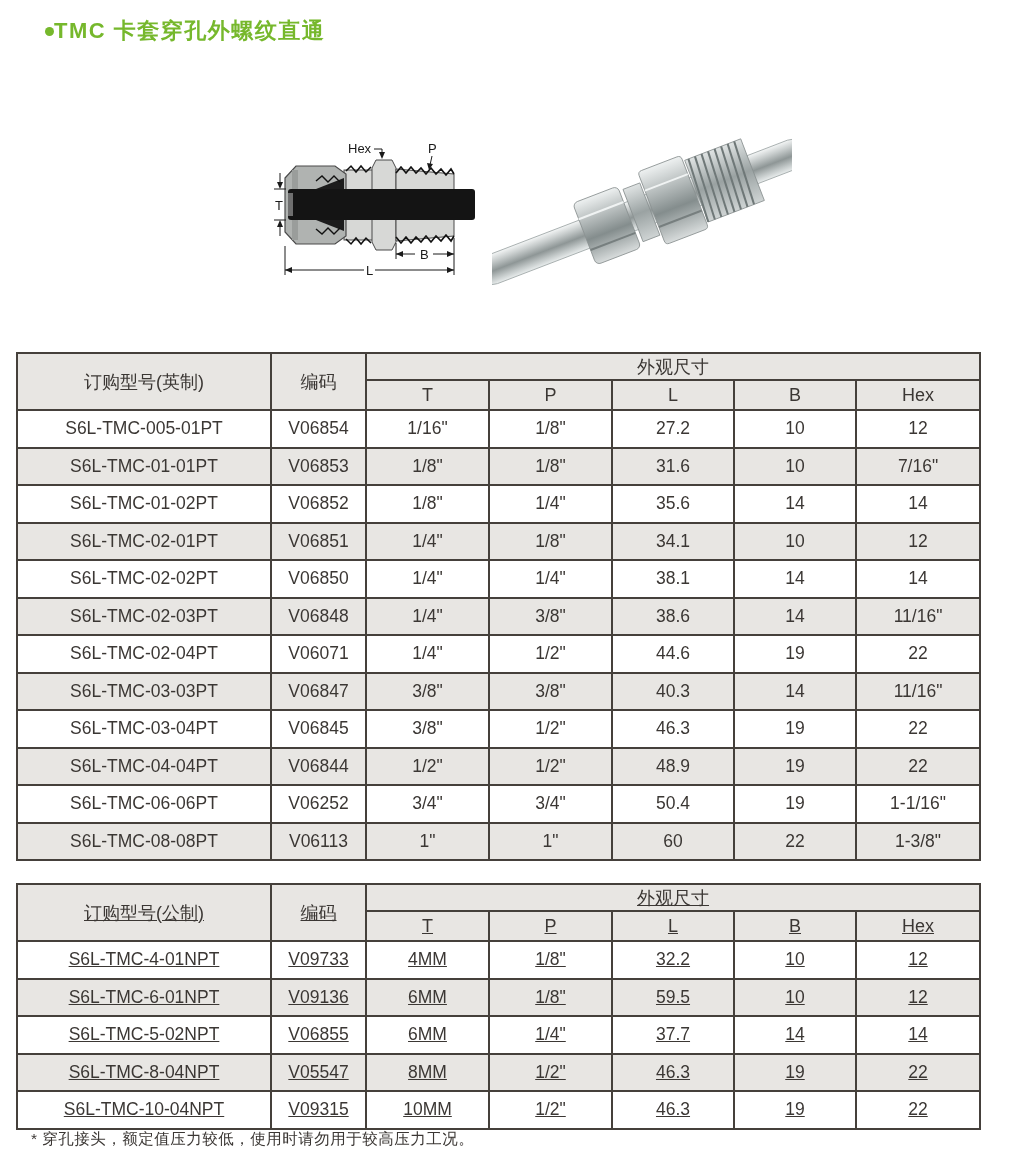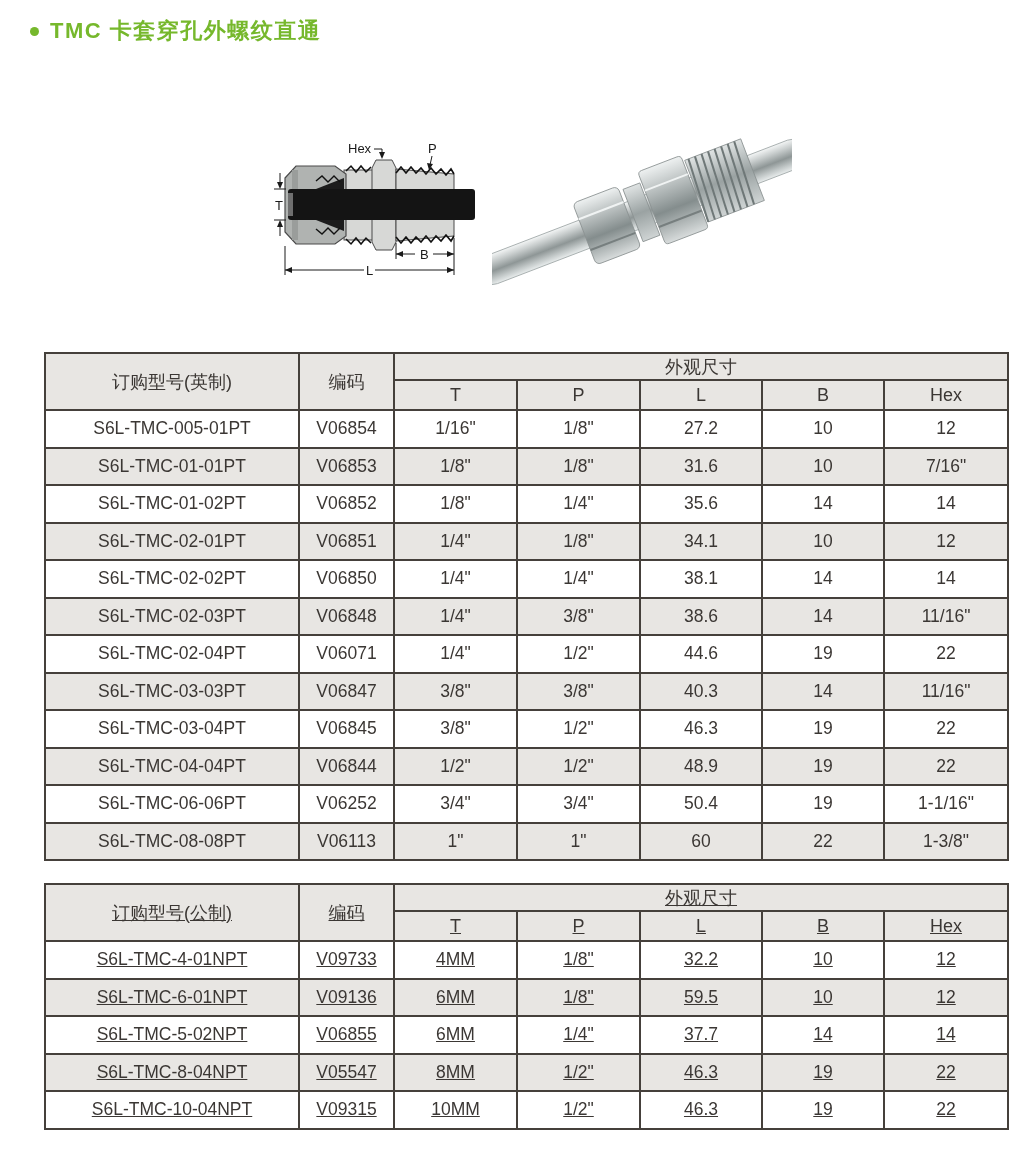--- a/index.html
+++ b/index.html
@@ -1,27 +1,27 @@
 <!DOCTYPE html>
 <html><head>
 <meta charset="utf-8">
 <style>
   html,body{margin:0;padding:0;background:#ffffff;}
   .page{
     position:relative;width:1011px;height:1154px;background:#ffffff;
     font-family:"Liberation Sans","DejaVu Sans",sans-serif;color:#3b3734;overflow:hidden;
   }
-  .title-row{position:absolute;left:30px;top:16px;display:flex;align-items:center;gap:11px;}
+  .title-row{position:absolute;left:45px;top:16px;display:flex;align-items:center;}
   .bullet{width:9px;height:9px;border-radius:50%;background:#76b82c;flex:0 0 auto;}
   .title{margin:0;font-size:22px;font-weight:bold;color:#76b82c;letter-spacing:1.5px;}
   .fig{position:absolute;}
   .fig.drawing{left:272px;top:123px;}
   .fig.render{left:492px;top:126px;}
   table.spec{
-    position:absolute;left:44px;width:963px;border-collapse:collapse;table-layout:fixed;
+    position:absolute;left:16px;width:963px;border-collapse:collapse;table-layout:fixed;
     text-align:center;font-size:17.5px;color:#3b3734;
   }
   table.spec.imperial{top:352px;}
   table.spec.metric{top:883px;text-decoration:underline;}
   .spec th,.spec td{border:2px solid #45403b;padding:0 4px;font-weight:normal;overflow:hidden;white-space:nowrap;}
   .spec thead th{background:#e8e6e3;font-size:18px;}
   .spec tr.group-row{height:27px;}
   .spec tr.sub-row{height:30px;}
   .spec tbody td{height:35.5px;background:#ffffff;}
   .spec tbody tr:nth-child(even) td{background:#e8e6e3;}
@@ -340,13 +340,14 @@
           <td>V09315</td>
           <td>10MM</td>
           <td>1/2"</td>
           <td>46.3</td>
           <td>19</td>
           <td>22</td>
         </tr>
       </tbody>
   </table>
 
+  <div class="footnote">* 穿孔接头，额定值压力较低，使用时请勿用于较高压力工况。</div>
 </div>
 
 </body></html>

